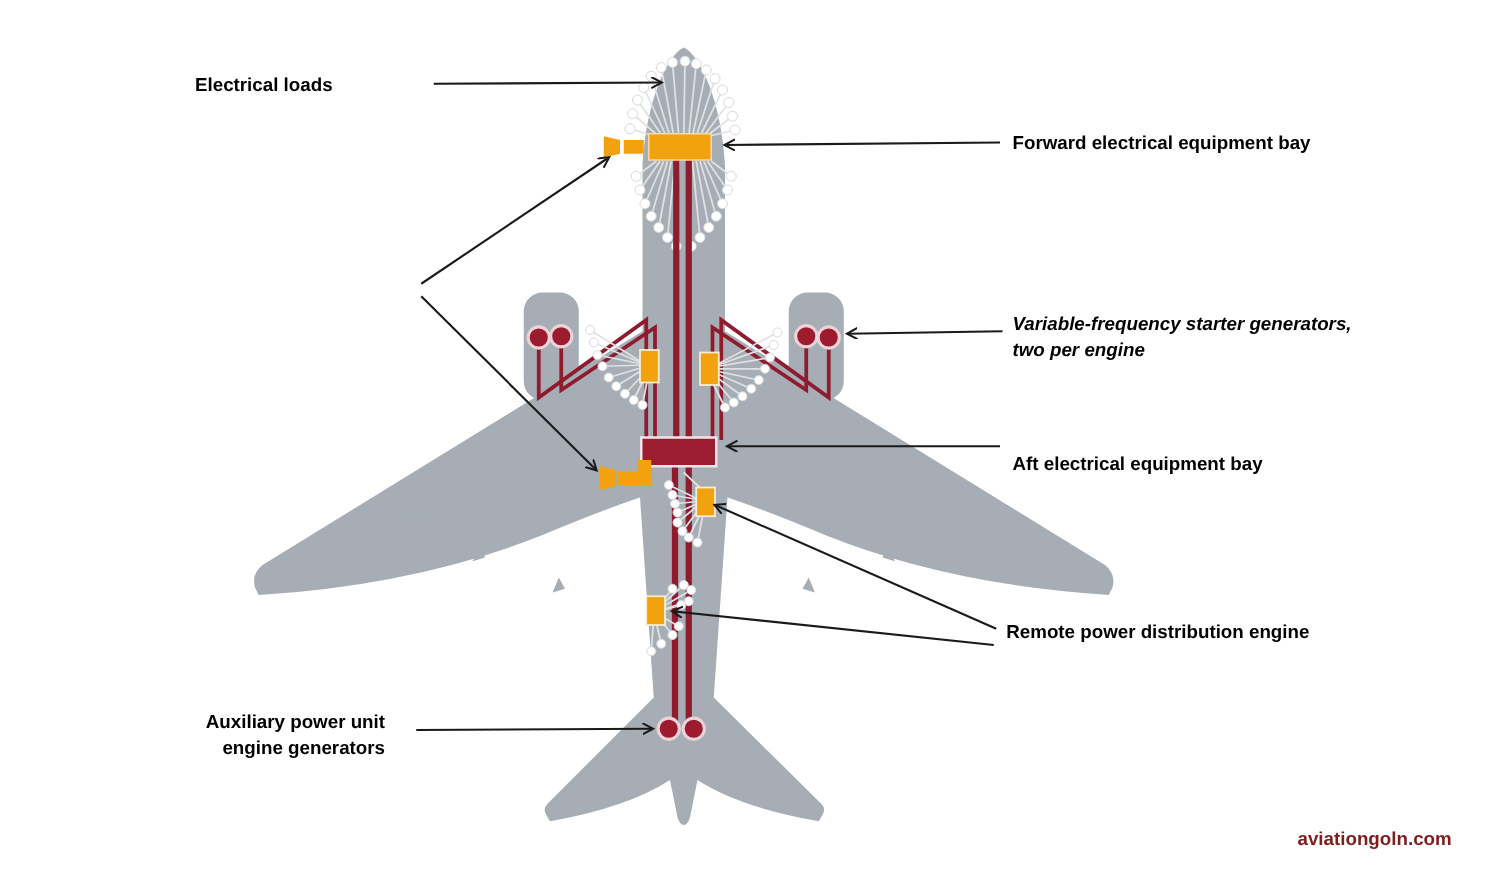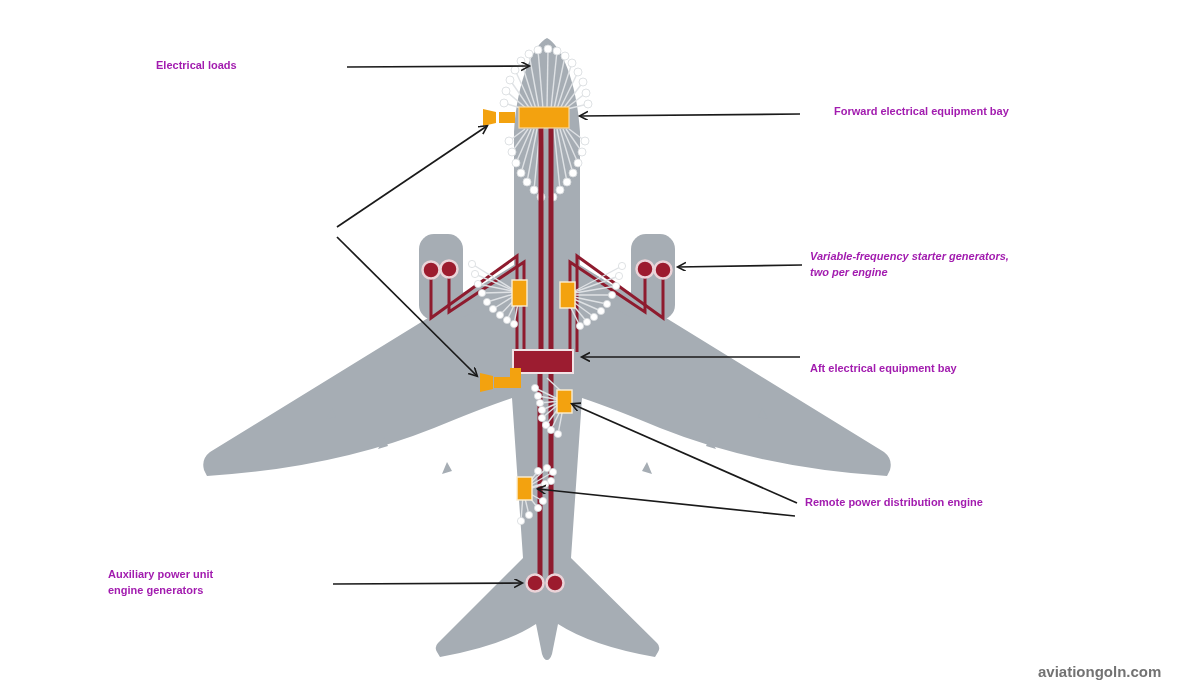--- a/index.html
+++ b/index.html
@@ -2,26 +2,26 @@
 <html><head>
 <meta charset="utf-8">
 <style>
   html,body{margin:0;padding:0;background:#ffffff;}
   .canvas{
     position:relative;width:1200px;height:700px;background:#ffffff;overflow:hidden;
     font-family:"Liberation Sans","DejaVu Sans",sans-serif;
   }
   svg{position:absolute;left:0;top:0;}
   .label{
-    position:absolute;font-size:11px;font-weight:bold;color:#a21caf;
+    position:absolute;font-size:15px;font-weight:bold;color:#000000;
     line-height:1.42;white-space:nowrap;
   }
   .label.two-line{white-space:normal;}
   .watermark{
-    position:absolute;font-size:15px;font-weight:bold;color:#737373;
+    position:absolute;font-size:15px;font-weight:bold;color:#7f1d1d;
   }
 </style>
 </head>
 <body>
 
 <div class="canvas">
 
   <svg width="1200" height="700" viewBox="0 0 1200 700">
     <defs>
       <marker id="ah" markerWidth="11" markerHeight="11" refX="8" refY="4.5" orient="auto" markerUnits="userSpaceOnUse">
@@ -267,32 +267,32 @@
       <line x1="802" y1="265" x2="678" y2="267" marker-end="url(#ah)"></line>
       <line x1="800" y1="357" x2="582" y2="357" marker-end="url(#ah)"></line>
       <line x1="797" y1="503" x2="572" y2="404" marker-end="url(#ah)"></line>
       <line x1="795" y1="516" x2="538" y2="489" marker-end="url(#ah)"></line>
       <line x1="333" y1="584" x2="522" y2="583" marker-end="url(#ah)"></line>
     </g>
   </svg>
 
   <div class="label" style="left:156px;top:58px;">Electrical loads</div>
 
-  <div class="label" style="left:834px;top:104px;text-align:right;">Forward electrical equipment bay</div>
+  <div class="label" style="left:810px;top:104px;text-align:right;">Forward electrical equipment bay</div>
 
 
   <div class="label two-line" style="left:810px;top:249px;width:330px;font-style:italic;">
     <div>Variable-frequency starter generators,</div>
     <div>two per engine</div>
   </div>
 
   <div class="label" style="left:810px;top:361px;">Aft electrical equipment bay</div>
 
   <div class="label" style="left:805px;top:495px;">Remote power distribution engine</div>
 
-  <div class="label two-line" style="left:108px;top:567px;width:200px;">
+  <div class="label two-line" style="left:108px;top:567px;width:200px;text-align:right;">
     <div>Auxiliary power unit</div>
     <div>engine generators</div>
   </div>
 
   <div class="watermark" style="left:1038px;top:663px;">aviationgoln.com</div>
 
 </div>
 
 </body></html>

